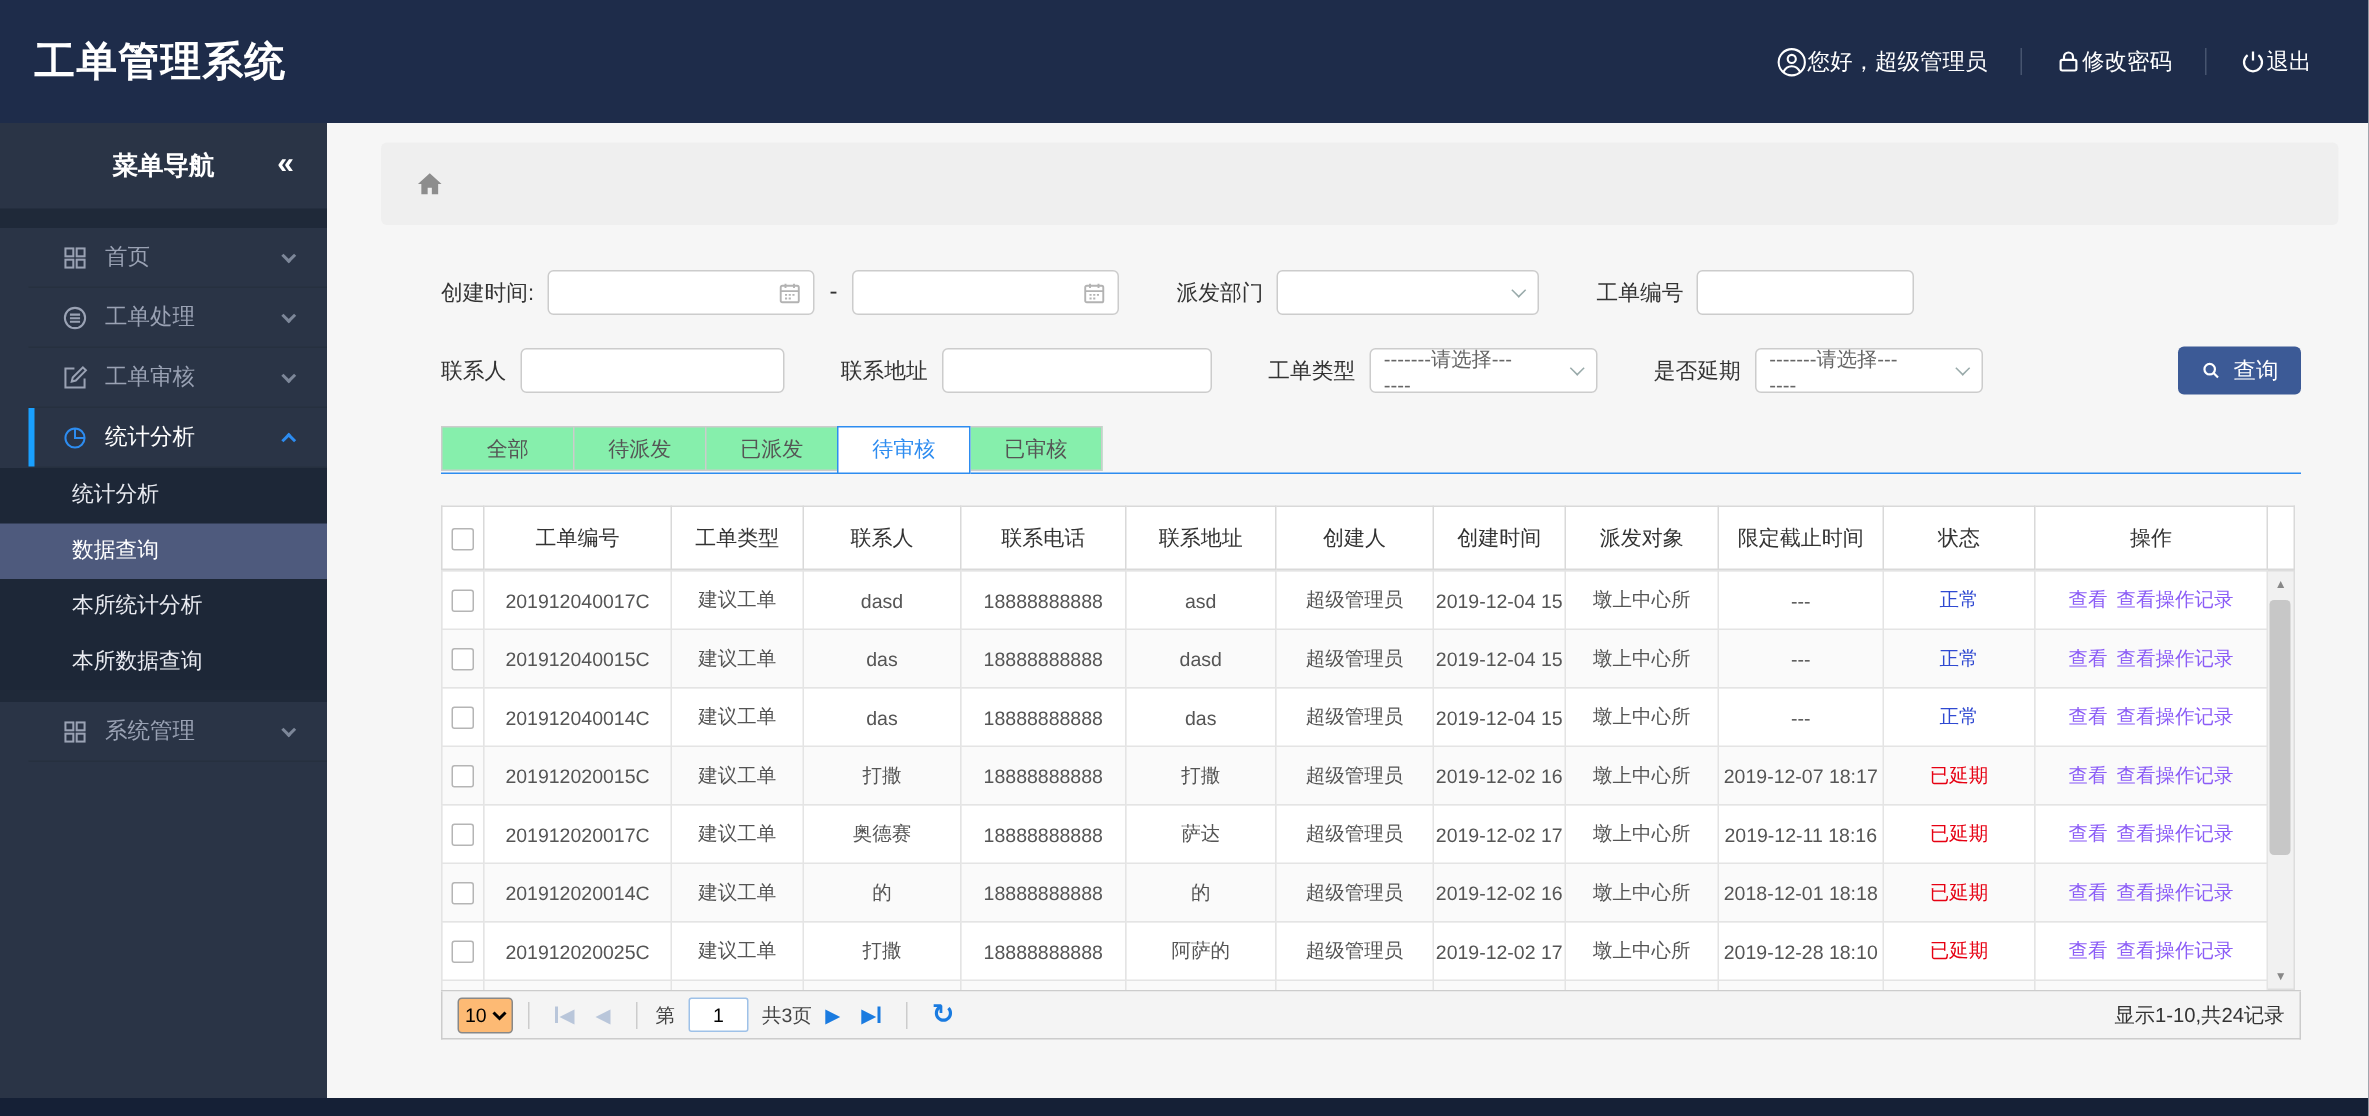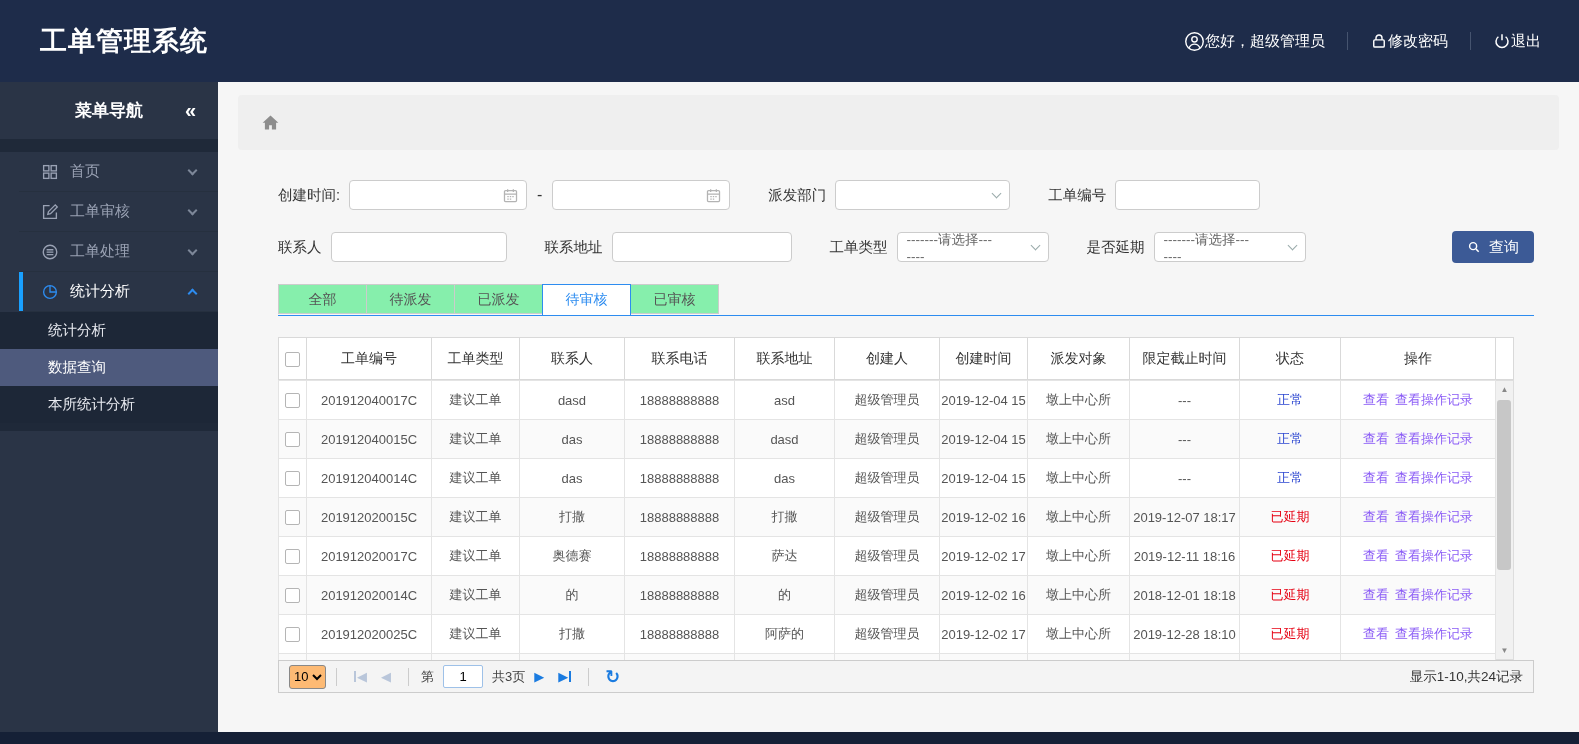--- a/index.html
+++ b/index.html
@@ -1,20 +1,20 @@
 <!DOCTYPE html>
 <html><head>
 <meta charset="utf-8">
 <style>
   * { margin:0; padding:0; box-sizing:border-box; }
   body { font-family:"Liberation Sans","DejaVu Sans",sans-serif; background:#152036; }
   .page { width:1579px; height:744px; background:#f6f6f6; position:relative; overflow:hidden; }
 
   
-  .topbar { height:82px; background:#1e2c4a; display:flex; align-items:center; justify-content:space-between; padding:0 38px 0 40px; }
+  .topbar { height:82px; background:#1e2c4a; display:flex; align-items:center; justify-content:space-between; padding:0 38px 0 23px; }
   .app-title { color:#fff; font-size:27px; font-weight:bold; letter-spacing:1px; }
   .topbar-right { display:flex; align-items:center; color:#fff; font-size:15px; }
   .tb-item { display:flex; align-items:center; cursor:pointer; }
   .tb-sep { width:1px; height:18px; background:#46546f; margin:0 22px; }
 
   
   .body-wrap { display:flex; height:662px; }
 
   
   .sidebar { width:218px; background:#2a3446; flex-shrink:0; color:#9aa2b4; }
@@ -26,21 +26,21 @@
   .mi-label { flex:1; }
   .chev { width:7px; height:7px; border-right:2px solid #7d8799; border-bottom:2px solid #7d8799; transform:rotate(45deg); margin-top:-3px; }
   .chev.up { transform:rotate(-135deg); border-color:#2d8cf0; margin-top:4px; }
   .menu-item.active { color:#fff; }
   .menu-item.active::before { content:""; position:absolute; left:0; top:0; bottom:0; width:4px; background:#19a0ff; }
   .submenu { background:#1d2737; }
   .submenu-item { height:37px; line-height:37px; padding-left:48px; color:#e9ebf1; font-size:14.5px; cursor:pointer; }
   .submenu-item.active { background:#4e5a7d; color:#fff; }
 
   
-  .main { flex:1; padding:13px 20px 0 20px; position:relative; }
+  .main { flex:1; padding:13px 20px 0 36px; position:relative; }
   .breadcrumb { height:55px; background:#efefef; border-radius:4px; display:flex; align-items:center; padding:0 22px; }
 
   
   .filters { margin:30px 0 0 40px; padding-right:25px; }
   .f-row { display:flex; align-items:center; margin-bottom:21px; }
   .f-label { font-size:14.5px; color:#333; margin-right:9px; white-space:nowrap; }
   .f-gap { margin-left:38px; }
   .t-input { height:30px; border:1px solid #ccc; border-radius:4px; background:#fff; font-size:13.5px; color:#333; padding:0 8px; font-family:inherit; }
   .date-box { width:178px; height:30px; border:1px solid #ccc; border-radius:4px; background:#fff; display:flex; align-items:center; justify-content:flex-end; padding-right:7px; cursor:text; }
   .dash { margin:0 10px; color:#333; }
@@ -145,57 +145,70 @@
             </svg>
         </span>
         <span class="mi-label">首页</span>
         <span class="chev"></span>
       </div>
 
 
       <div class="menu-item">
         <span class="mi-icon">
           <svg viewBox="0 0 24 24" width="18" height="18" fill="none" stroke="#9aa2b4" stroke-width="1.8">
-              <path d="M20.5 12.5v8h-17v-17h8"></path>
-              <path d="M10 11.5l9-9 2.7 2.7-9 9-3.6 0.9z"></path>
-            </svg>
-        </span>
-        <span class="mi-label">工单审核</span>
+              <circle cx="12" cy="12" r="9"></circle>
+              <path d="M7.5 9h9M7.5 12.2h9M7.5 15.4h9"></path>
+            </svg>
+        </span>
+        <span class="mi-label">工单处理</span>
         <span class="chev"></span>
       </div>
 
       <div class="menu-item">
         <span class="mi-icon">
           <svg viewBox="0 0 24 24" width="18" height="18" fill="none" stroke="#9aa2b4" stroke-width="1.8">
-              <circle cx="12" cy="12" r="9"></circle>
-              <path d="M7.5 9h9M7.5 12.2h9M7.5 15.4h9"></path>
-            </svg>
-        </span>
-        <span class="mi-label">工单处理</span>
+              <path d="M20.5 12.5v8h-17v-17h8"></path>
+              <path d="M10 11.5l9-9 2.7 2.7-9 9-3.6 0.9z"></path>
+            </svg>
+        </span>
+        <span class="mi-label">工单审核</span>
         <span class="chev"></span>
       </div>
 
       <div class="menu-item active">
         <span class="mi-icon">
           <svg viewBox="0 0 24 24" width="18" height="18" fill="none" stroke="#2d8cf0" stroke-width="1.8">
               <circle cx="12" cy="12" r="8.5"></circle>
               <path d="M12 3.5V12h8.5"></path>
             </svg>
         </span>
         <span class="mi-label">统计分析</span>
         <span class="chev up"></span>
       </div>
 
       <div class="submenu">
         <div class="submenu-item">统计分析</div>
         <div class="submenu-item active">数据查询</div>
         <div class="submenu-item">本所统计分析</div>
+        <div class="submenu-item">本所数据查询</div>
       </div>
       <div class="sb-gap" style="height:8px"></div>
 
+      <div class="menu-item">
+        <span class="mi-icon">
+          <svg viewBox="0 0 24 24" width="18" height="18" fill="none" stroke="#9aa2b4" stroke-width="1.8">
+              <rect x="3.5" y="3.5" width="7" height="7"></rect>
+              <rect x="13.5" y="3.5" width="7" height="7"></rect>
+              <rect x="3.5" y="13.5" width="7" height="7"></rect>
+              <rect x="13.5" y="13.5" width="7" height="7"></rect>
+            </svg>
+        </span>
+        <span class="mi-label">系统管理</span>
+        <span class="chev"></span>
+      </div>
 
     </div>
 
     <div class="main">
       <div class="breadcrumb">
         <span>
           <svg viewBox="0 0 24 24" width="21" height="21" fill="#8d8d8d">
               <path d="M12 4l-9 8.2h2.6V20h4.8v-5h3.2v5h4.8v-7.8H21z"></path>
             </svg>
         </span>

